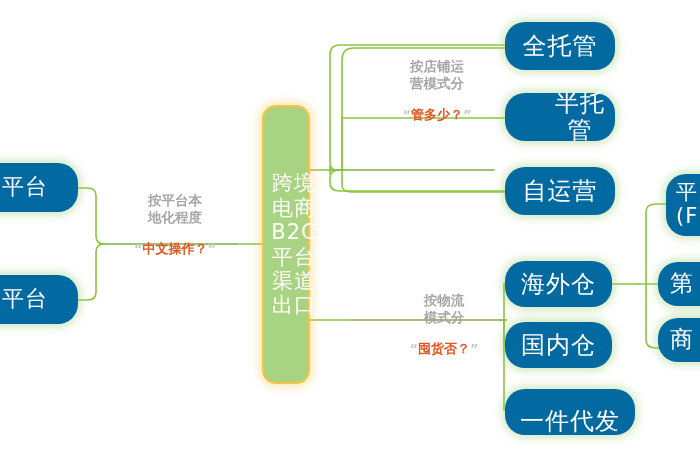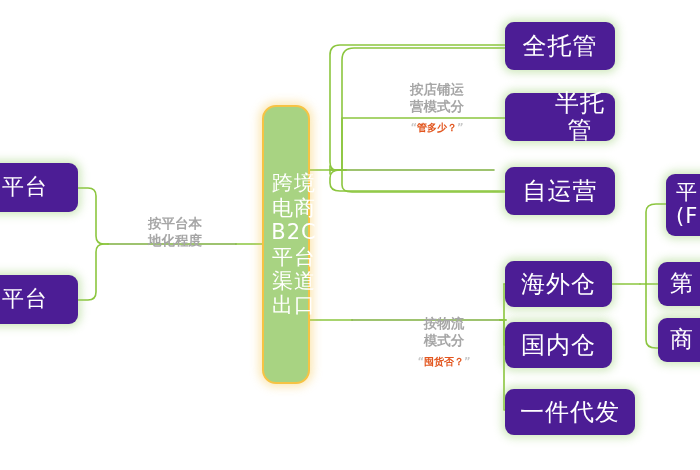--- a/index.html
+++ b/index.html
@@ -9,22 +9,22 @@
   }
   #stage{position:relative;width:700px;height:470px;overflow:hidden;}
 
   
   #wires{position:absolute;left:0;top:0;width:700px;height:470px;}
 
   
   .node{
     position:absolute;
     box-sizing:border-box;
-    background:#4c1d95;
-    border-radius:9px;
+    background:#0369a1;
+    border-radius:20px;
     color:#ffffff;
     display:flex;align-items:center;justify-content:center;
     text-align:center;
     line-height:1.12;
     letter-spacing:1px;
     box-shadow:0 0 9px 3px rgba(150,205,110,.45);
     font-weight:400;
   }
   .node .nlabel{display:block;white-space:pre-line;}
 
@@ -45,25 +45,24 @@
   #central .nlabel{display:block;white-space:pre-line;}
 
   
   .caption{position:absolute;text-align:center;}
   .caption .top{
     color:#a6a6a6;
     font-size:13.5px;
     line-height:1.28;
     white-space:pre-line;
     font-weight:700;
-    margin-top:23px;
   }
   .caption .quote{
-    margin-top:5px;
-    font-size:10px;
+    margin-top:13px;
+    font-size:13px;
     font-weight:700;
     color:#e2561f;
     white-space:nowrap;
   }
   .caption .quote .qm{color:#c9c9c9;font-weight:700;}
 </style>
 </head>
 <body>
 
 <div id="stage">
@@ -224,20 +223,21 @@
     <span class="nlabel">平台</span>
   </div>
 
   <div class="node" style="left:-28px;top:275px;width:106px;height:49px;font-size:22px;">
     <span class="nlabel">平台</span>
   </div>
 
   <div class="caption" style="left:112px;top:192px;width:126px;">
     <div class="top">按平台本
 地化程度</div>
+    <div class="quote"><span class="qm">“</span><span>中文操作？</span><span class="qm">”</span></div>
   </div>
 
   <div class="caption" style="left:376px;top:58px;width:122px;">
     <div class="top">按店铺运
 营模式分</div>
     <div class="quote"><span class="qm">“</span><span>管多少？</span><span class="qm">”</span></div>
   </div>
 
   <div class="node" style="left:505px;top:22px;width:110px;height:48px;font-size:24px;">
     <span class="nlabel">全托管</span>
@@ -258,21 +258,21 @@
   </div>
 
   <div class="node" style="left:505px;top:261px;width:107px;height:46px;font-size:24px;">
     <span class="nlabel">海外仓</span>
   </div>
 
   <div class="node" style="left:505px;top:322px;width:107px;height:46px;font-size:24px;">
     <span class="nlabel">国内仓</span>
   </div>
 
-  <div class="node" style="left:505px;top:389px;width:130px;height:46px;font-size:24px;">
+  <div class="node" style="left:505px;top:389px;width:130px;height:46px;font-size:24px;align-items:flex-end;">
     <span class="nlabel">一件代发</span>
   </div>
 
   <div class="node" style="left:666px;top:174px;width:62px;height:62px;font-size:21px;justify-content:flex-start;padding-left:10px;text-align:left;">
     <span class="nlabel">平台
 (F</span>
   </div>
 
   <div class="node" style="left:658px;top:262px;width:70px;height:44px;font-size:23px;justify-content:flex-start;padding-left:12px;text-align:left;">
     <span class="nlabel">第</span>

